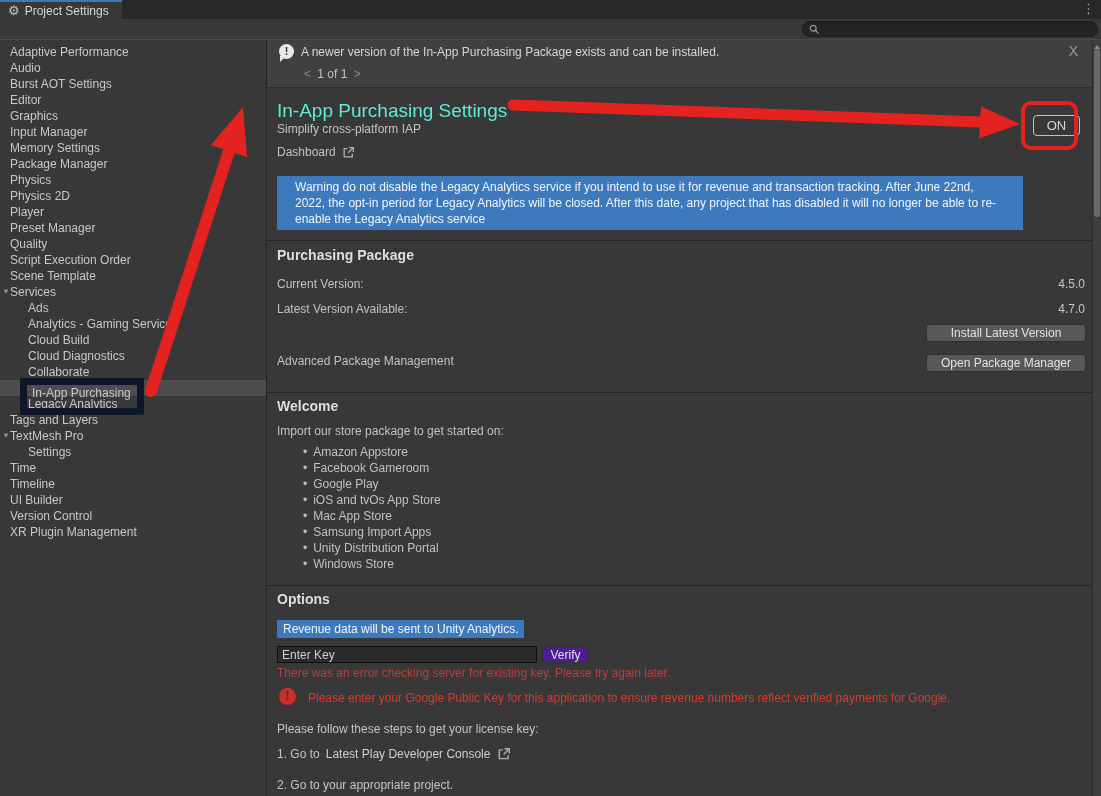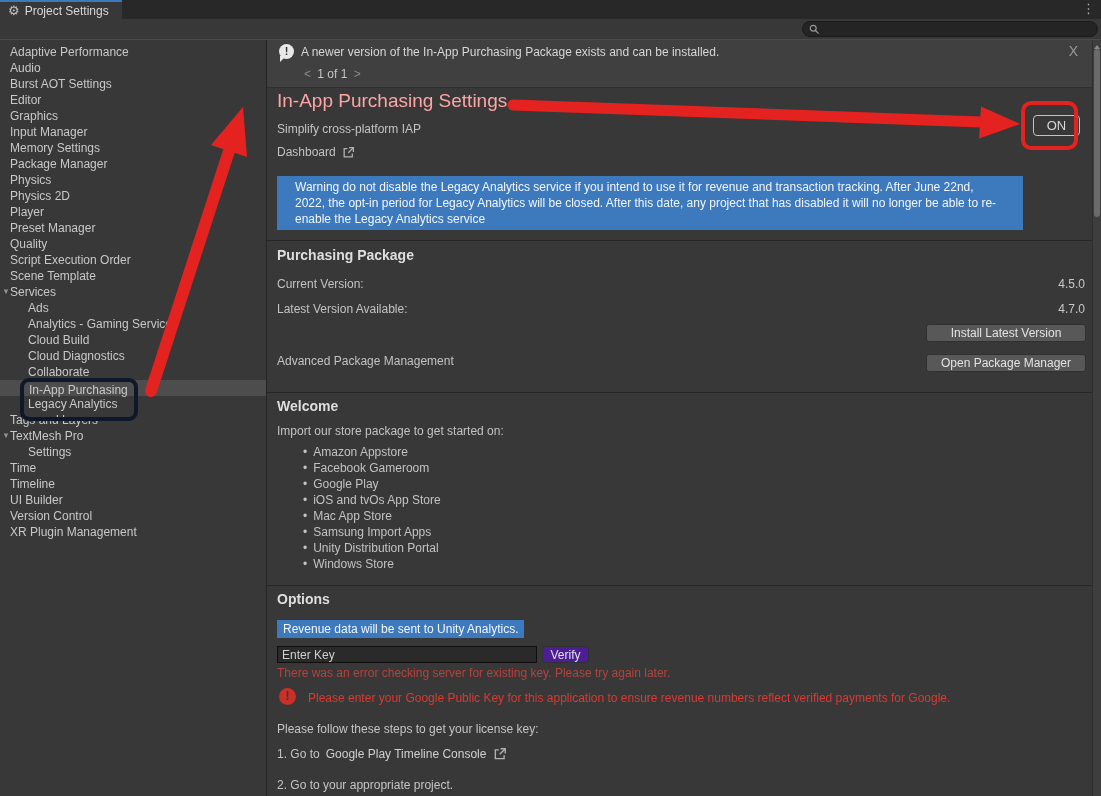--- a/index.html
+++ b/index.html
@@ -30,35 +30,35 @@
   .sidebar {
     position:absolute; left:0; top:40px; width:267px; height:756px;
     background:#383838; border-right:1px solid #242424; padding-top:4px;
   }
   .side-item { height:16px; line-height:16px; padding-left:10px; position:relative; color:#c8c8c8; cursor:pointer; white-space:nowrap; }
   .side-item.indent { padding-left:28px; }
   .side-item.selected { background:#4d4d4d; }
   .side-item .tri { position:absolute; left:2px; top:0; font-size:8px; color:#909090; }
   .side-item .red-box {
     position:relative; z-index:6; display:inline-block;
-    border:4px solid #0f172a; border-radius:9px; padding:0 6px 19px 5px; margin-left:-8px; margin-top:-2px;
+    border:7px solid #0f172a; border-radius:2px; padding:0 6px 7px 5px; margin-left:-8px; margin-top:-2px;
   }
   
   .content { position:absolute; left:267px; top:40px; width:825px; height:756px; background:#383838; }
   .notif { position:absolute; left:0; top:0; width:825px; height:48px; background:#404040; border-bottom:1px solid #2e2e2e; }
   .notif-icon {
     position:absolute; left:12px; top:4px; width:15px; height:15px; border-radius:50%;
     background:#e8e8e8; color:#333; font-weight:bold; font-size:11px; text-align:center; line-height:15px;
   }
   .notif-icon:after { content:""; position:absolute; left:1px; bottom:-3px; border:3px solid transparent; border-top-color:#e8e8e8; border-left-color:#e8e8e8; }
   .notif-text { position:absolute; left:34px; top:5px; color:#d6d6d6; }
   .pager { position:absolute; left:34px; top:27px; color:#c4c4c4; }
   .pager .chev { color:#8a8a8a; cursor:pointer; padding:0 3px; }
   .notif-close { position:absolute; right:14px; top:3px; font-size:14px; color:#9a9a9a; cursor:pointer; }
-  .page-title { position:absolute; left:10px; top:50px; font-size:19px; color:#fca5a5; }
+  .page-title { position:absolute; left:10px; top:60px; font-size:19px; color:#5eead4; }
   .subtitle { position:absolute; left:10px; top:82px; color:#c2c2c2; }
   .dashboard { position:absolute; left:10px; top:105px; color:#c2c2c2; display:flex; align-items:center; gap:6px; cursor:pointer; }
   .bluebox {
     position:absolute; left:10px; top:136px; width:746px;
     background:#3d79bd; color:#f2f6fb; padding:3px 18px; line-height:16px;
   }
   .hr { position:absolute; left:0; width:825px; border-top:1px solid #262626; }
   .sec-heading { position:absolute; left:10px; font-size:14px; font-weight:bold; color:#dedede; }
   .row-label { position:absolute; left:10px; color:#c2c2c2; }
   .row-value { position:absolute; right:7px; color:#c8c8c8; }
@@ -218,21 +218,21 @@
   <div class="sec-heading" style="top:551px">Options</div>
   <div class="blue-note">Revenue data will be sent to Unity Analytics.</div>
   <input class="key-input" value="Enter Key" style="">
   <button class="verify-btn">Verify</button>
   <div class="err-muted">There was an error checking server for existing key. Please try again later.</div>
   <div class="err-icon">!</div>
   <div class="err-bright">Please enter your Google Public Key for this application to ensure revenue numbers reflect verified payments for Google.</div>
   <div class="steps-intro">Please follow these steps to get your license key:</div>
   <div class="step1">
     <span>1. Go to</span>
-    <span class="lnk">Google Play Timeline Console</span>
+    <span class="lnk">Latest Play Developer Console</span>
     <svg width="14" height="14" viewBox="0 0 12 12">
       <path d="M5 2.5 H2 V10 H9.5 V7" fill="none" stroke="#b0b0b0" stroke-width="1.2"></path>
       <path d="M6.5 1.5 H10.5 V5.5" fill="none" stroke="#b0b0b0" stroke-width="1.2"></path>
       <line x1="10.5" y1="1.5" x2="5.8" y2="6.2" stroke="#b0b0b0" stroke-width="1.2"></line>
     </svg>
   </div>
   <div class="step2">2. Go to your appropriate project.</div>
 </div>
 
 <button class="on-btn">ON</button>

